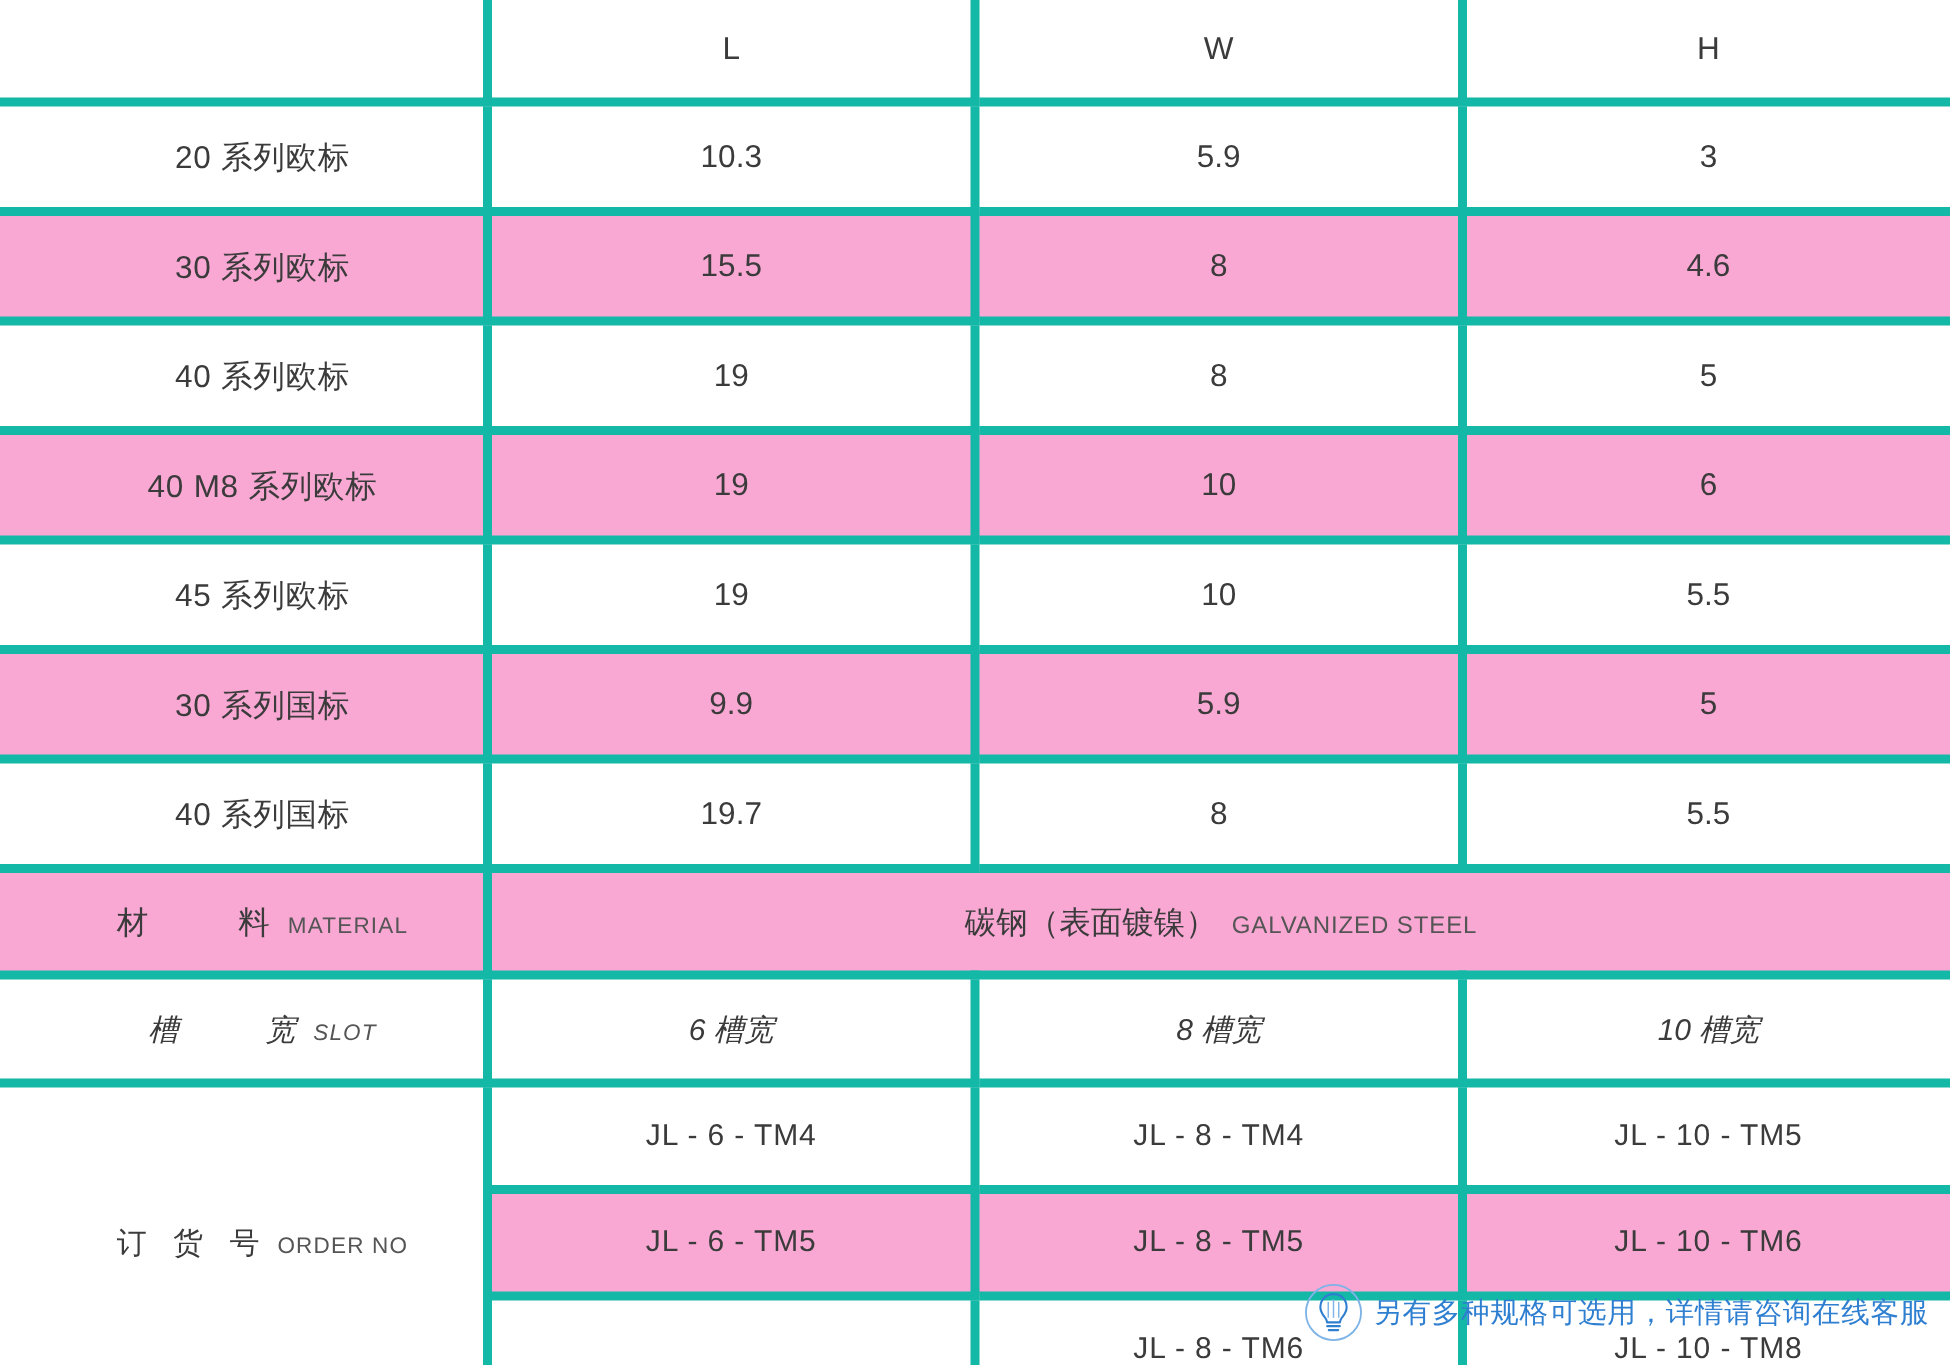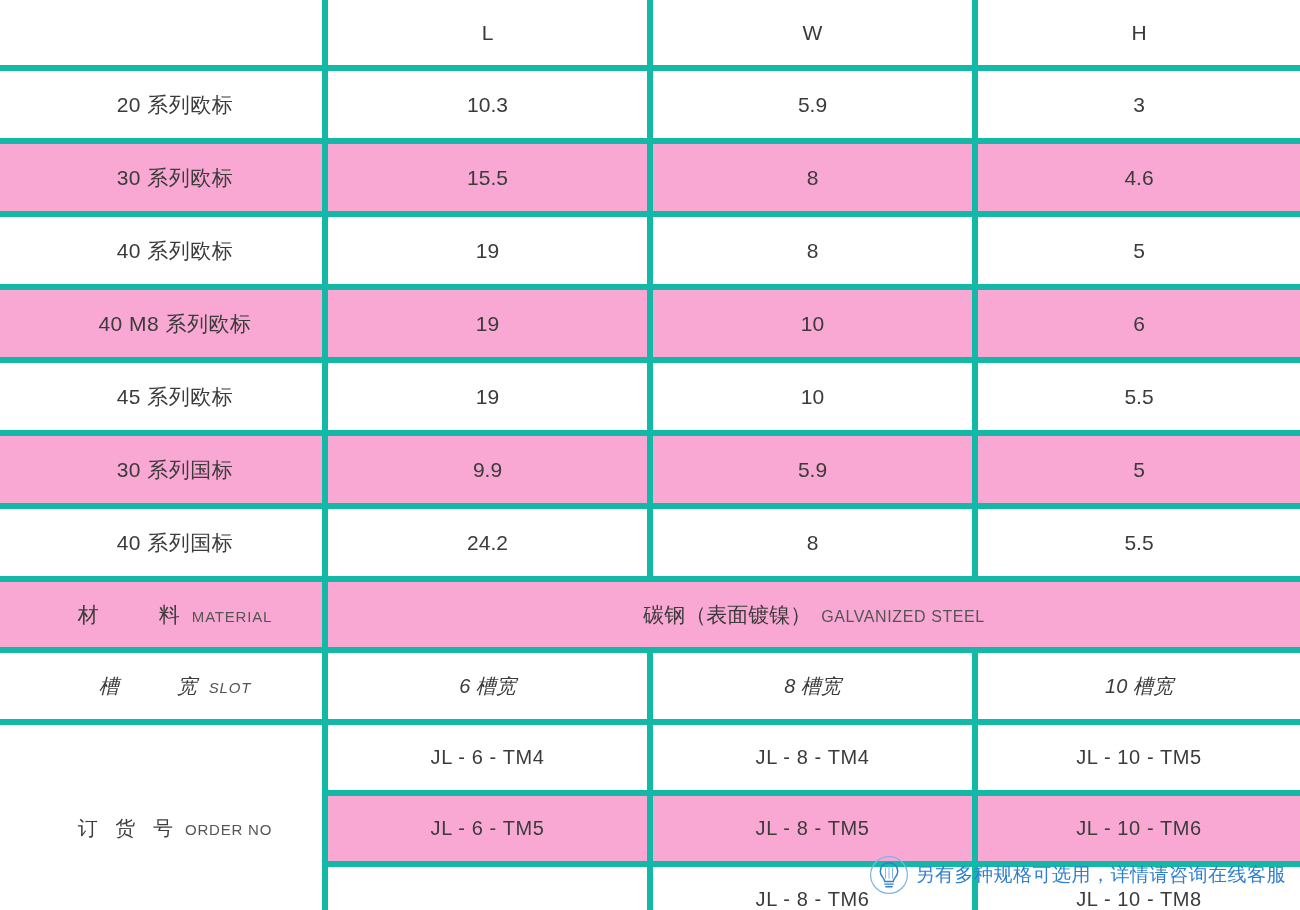--- a/index.html
+++ b/index.html
@@ -172,21 +172,21 @@
 
       <tr class="data-row zebra">
         <td class="row-label">30 系列国标</td>
         <td>9.9</td>
         <td>5.9</td>
         <td>5</td>
       </tr>
 
       <tr class="data-row">
         <td class="row-label">40 系列国标</td>
-        <td>24.2</td>
+        <td>19.7</td>
         <td>8</td>
         <td>5.5</td>
       </tr>
 
       <tr class="mat-row zebra">
         <td class="row-label">
           <span class="label-cn">材　　料</span><span class="label-en">MATERIAL</span>
         </td>
         <td class="mat-value" colspan="3">
           <span>碳钢（表面镀镍）</span><span class="en">GALVANIZED STEEL</span>

